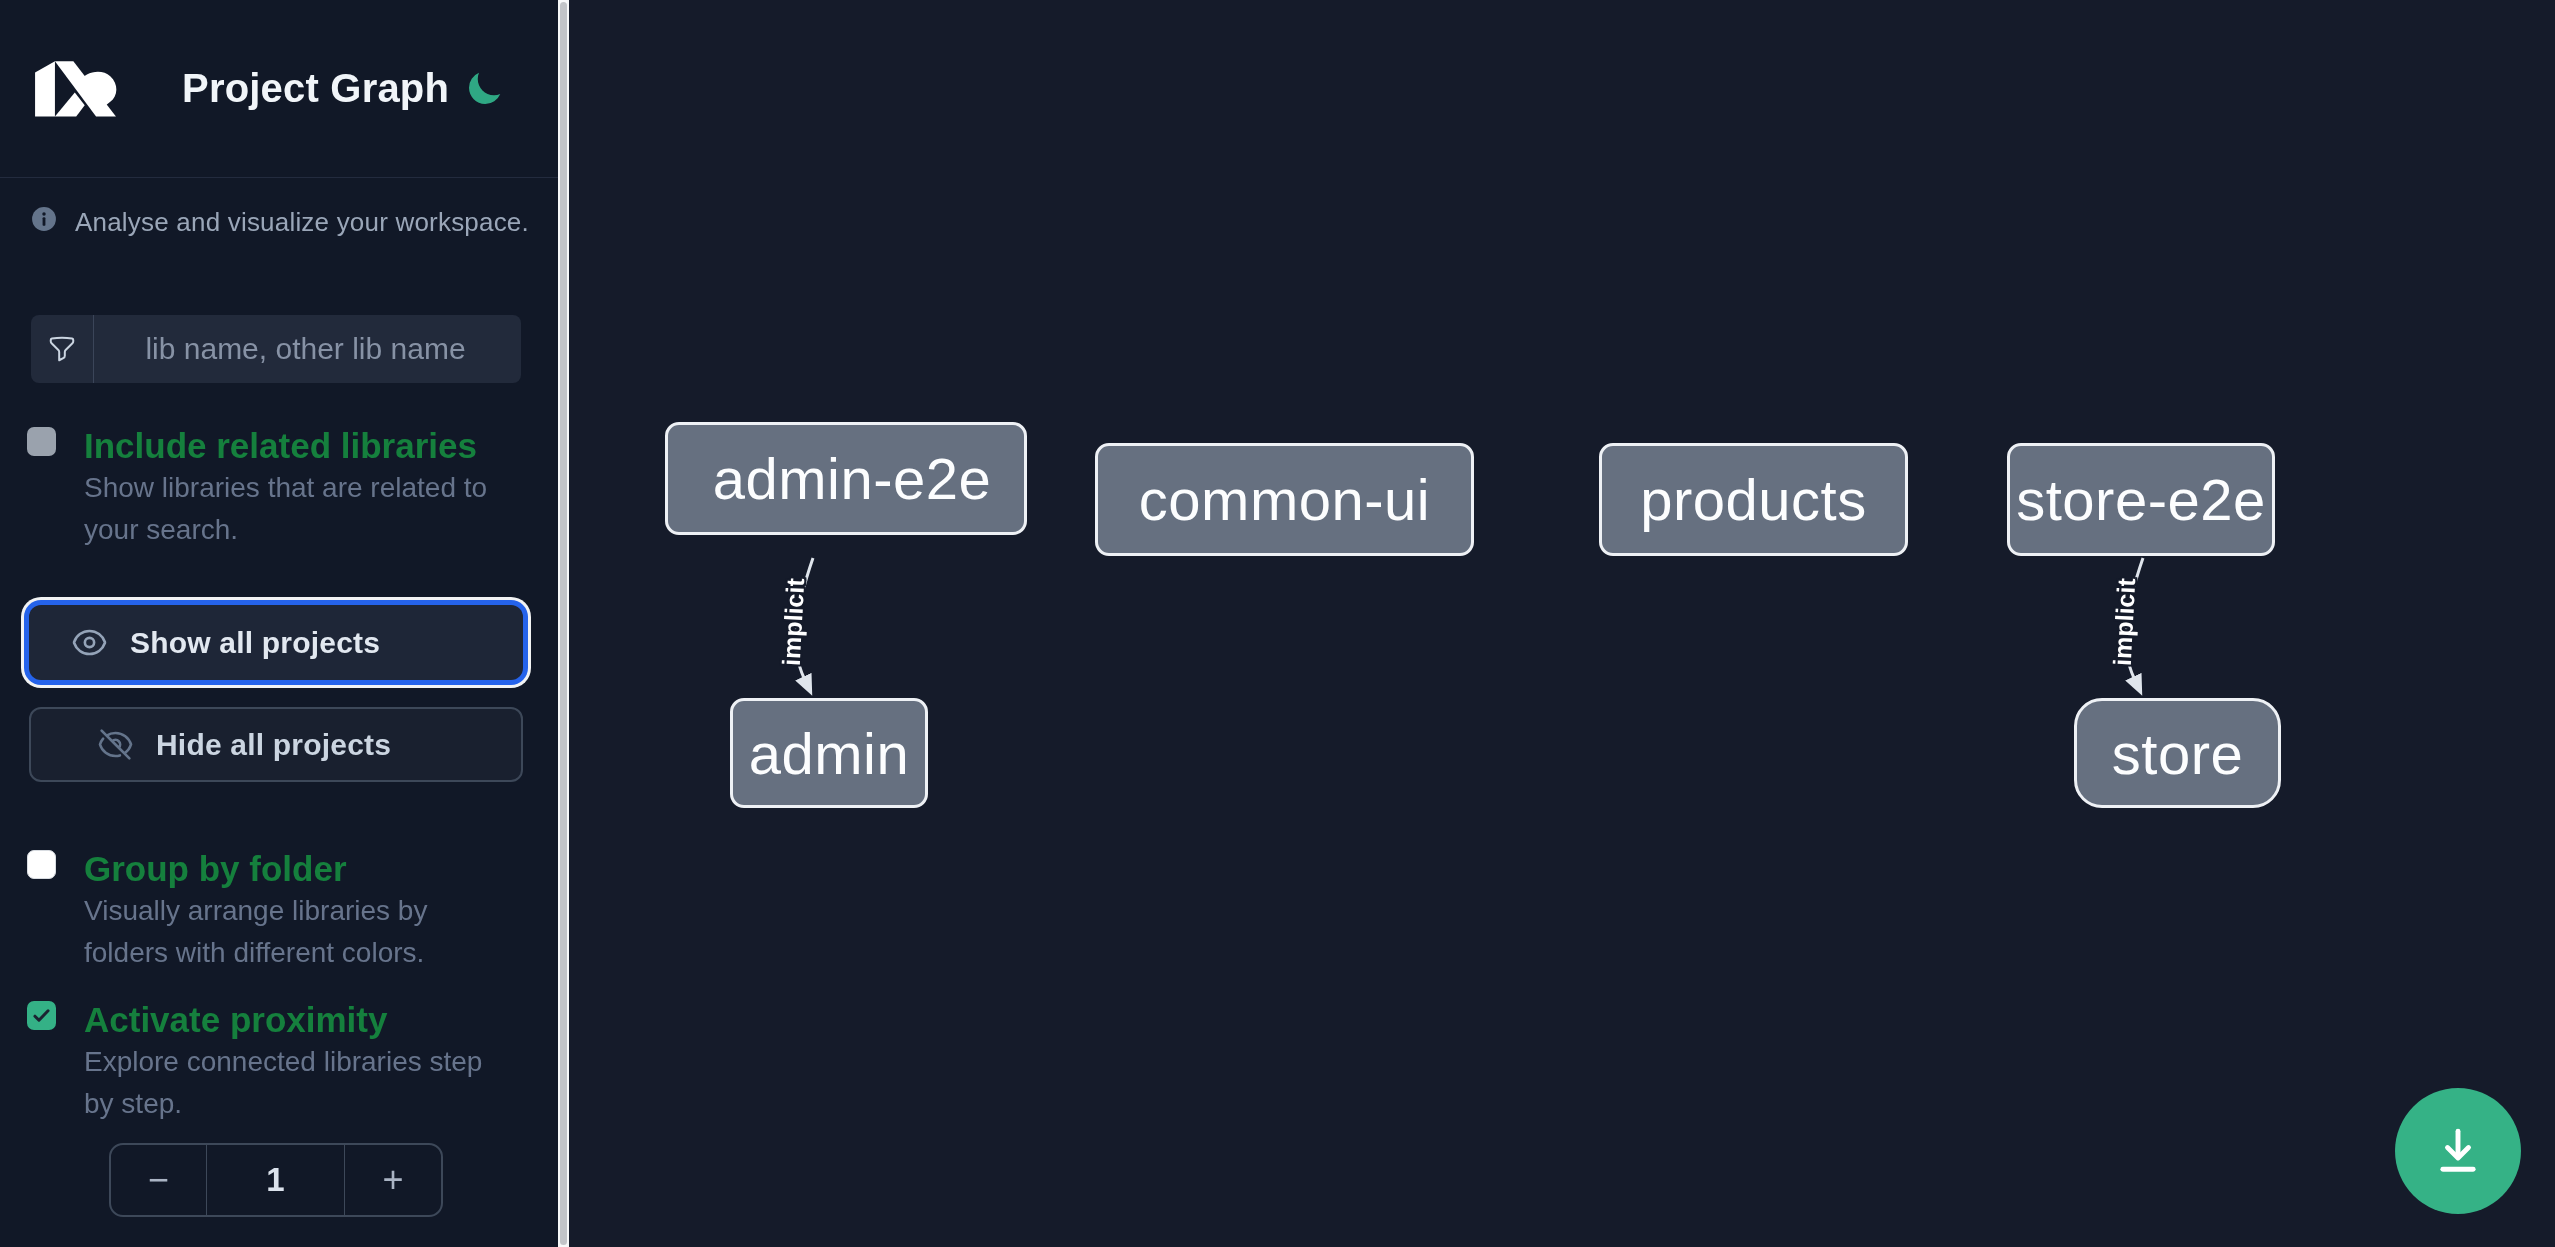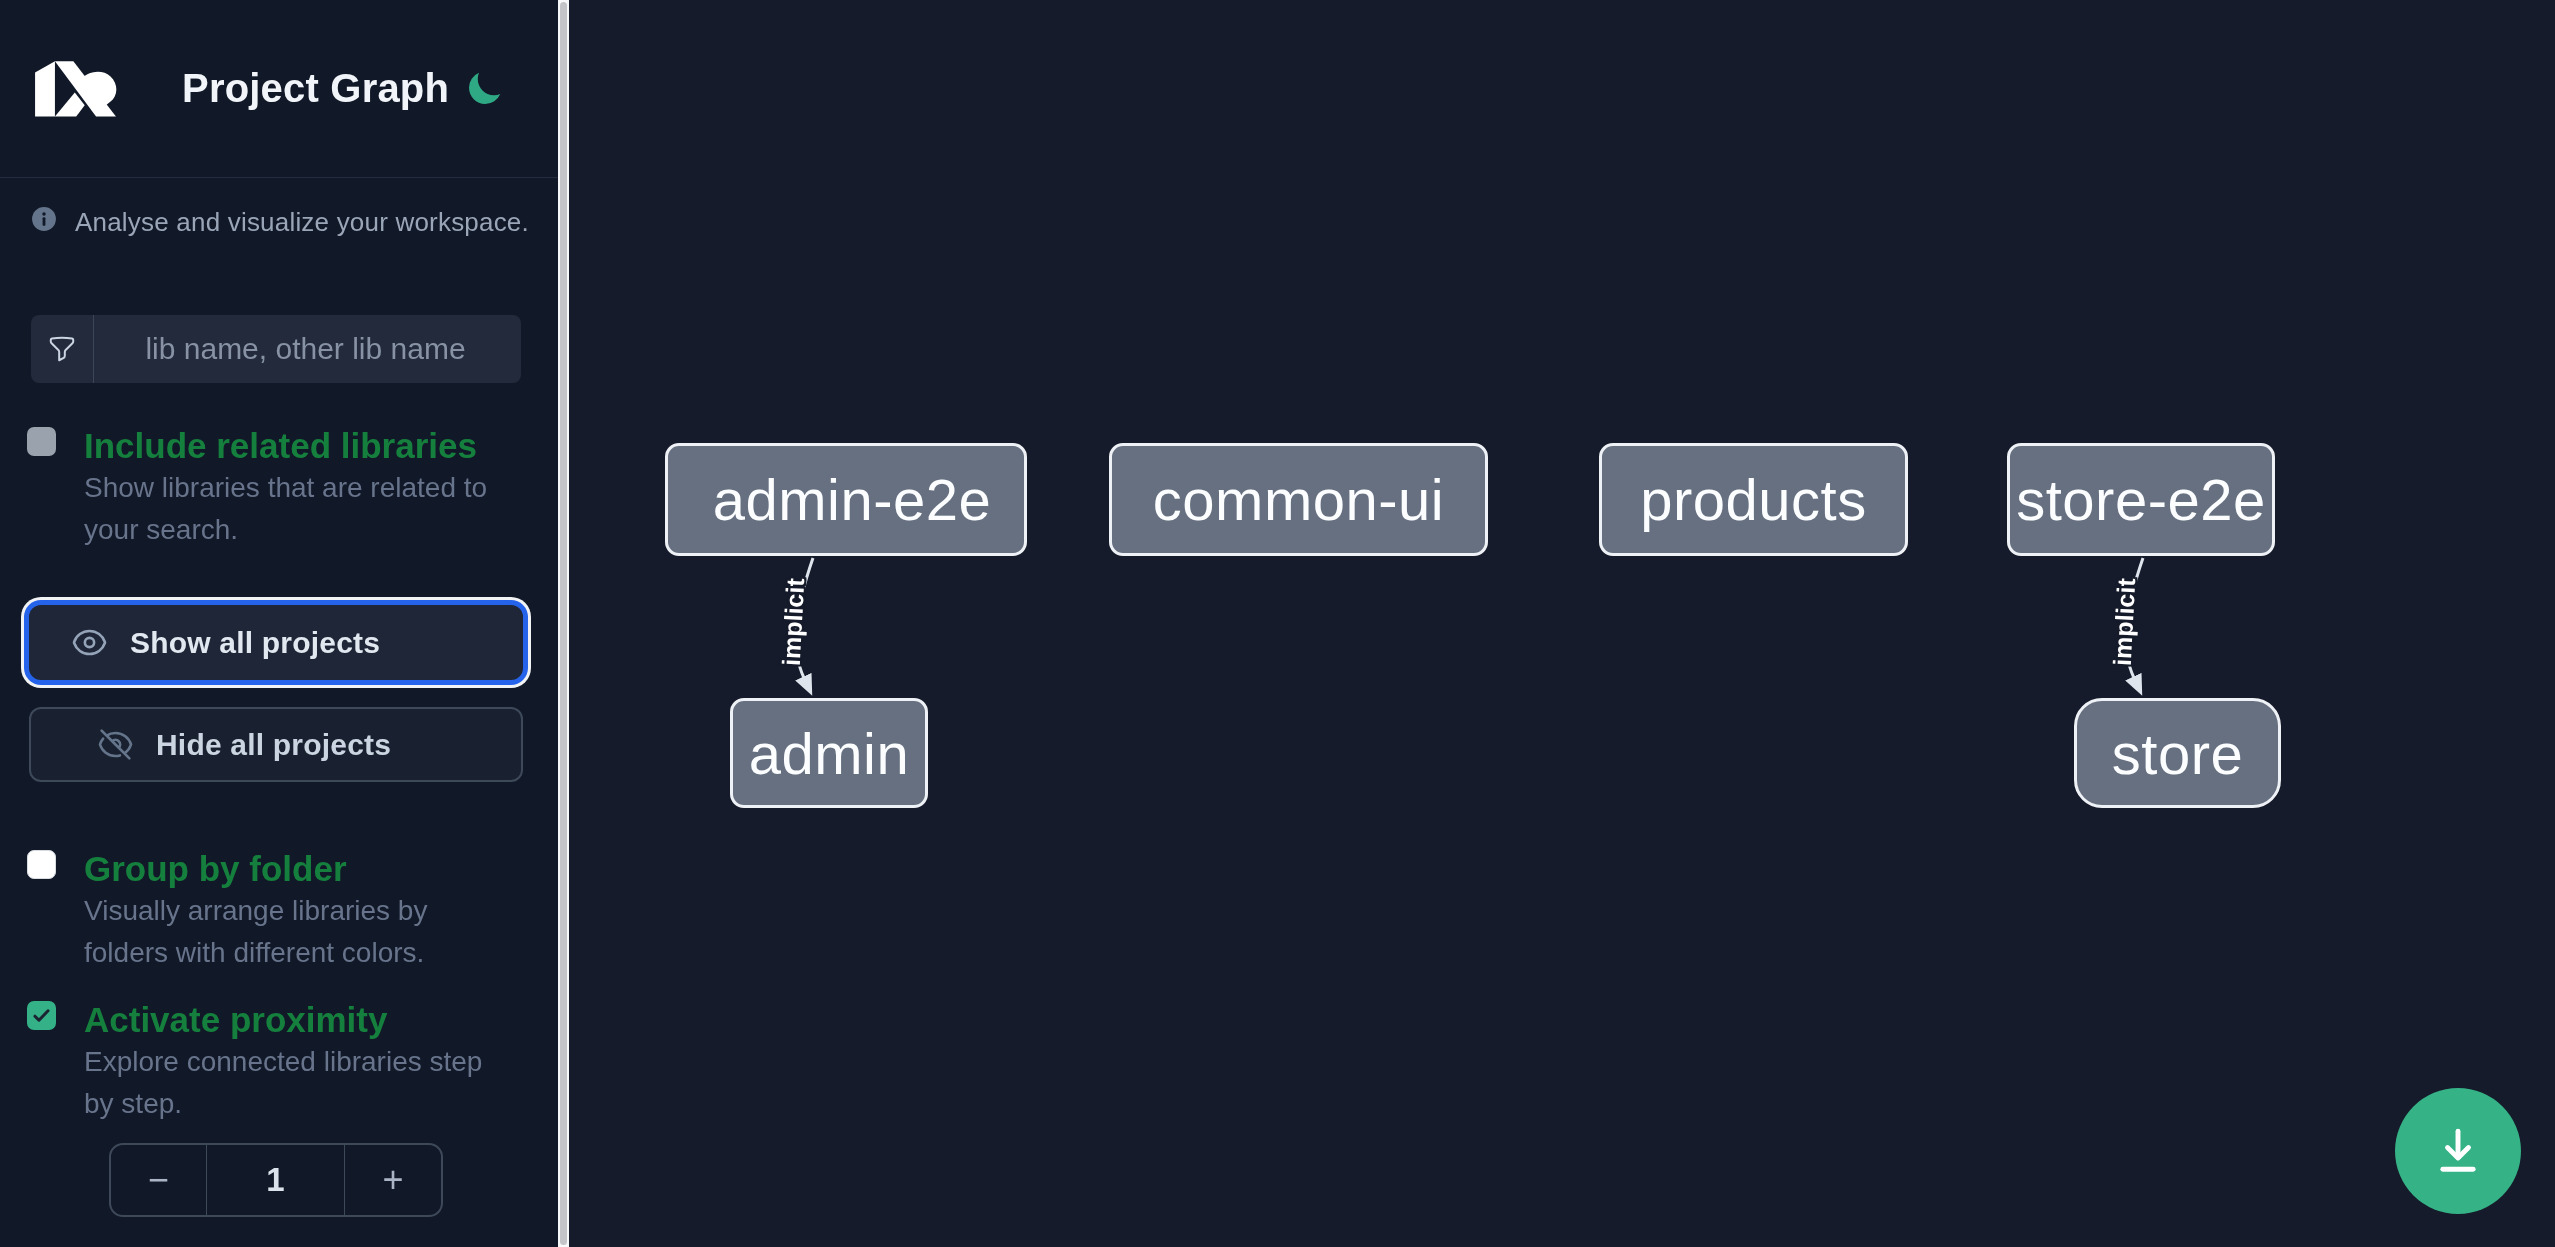--- a/index.html
+++ b/index.html
@@ -49,22 +49,22 @@
   .step-val{flex:1;color:#dbe2ec;font-size:33px;font-weight:600;}
 
   
   .sb-scrollbar{position:absolute;left:558px;top:0;width:11px;height:1247px;background:#f7f8f9;}
   .sb-thumb{position:absolute;left:2px;top:2px;width:7px;height:1243px;border-radius:5px;background:#c2c4c8;}
 
   
   .canvas{position:absolute;left:569px;top:0;width:1986px;height:1247px;background:#151b2a;}
   .edges{position:absolute;left:0;top:0;width:1986px;height:1247px;}
   .node{position:absolute;height:113px;box-sizing:border-box;background:#667080;border:3px solid #eef1f5;border-radius:14px;color:#fcfdfe;font-size:58px;display:flex;align-items:center;justify-content:center;letter-spacing:.5px;cursor:pointer;}
-  #node-admin-e2e{left:96px;top:443px;width:362px;padding-left:12px;}
-  #node-common-ui{left:540px;top:443px;width:379px;}
+  #node-admin-e2e{left:96px;top:422px;width:362px;padding-left:12px;}
+  #node-common-ui{left:526px;top:443px;width:379px;}
   #node-products{left:1030px;top:443px;width:309px;}
   #node-store-e2e{left:1438px;top:443px;width:268px;}
   #node-admin{left:161px;top:698px;width:198px;height:110px;}
   #node-store{left:1505px;top:698px;width:207px;height:110px;border-radius:28px;}
 
   .edge-label{position:absolute;width:120px;height:28px;line-height:28px;text-align:center;font-size:25px;font-weight:700;color:#ffffff;transform:rotate(-87deg);
     text-shadow:-2px 0 #151b2a,2px 0 #151b2a,0 -2px #151b2a,0 2px #151b2a,-2px -2px #151b2a,2px 2px #151b2a,-2px 2px #151b2a,2px -2px #151b2a;}
   #edge-label-0{left:164px;top:608px;}
   #edge-label-1{left:1495px;top:608px;}
 

